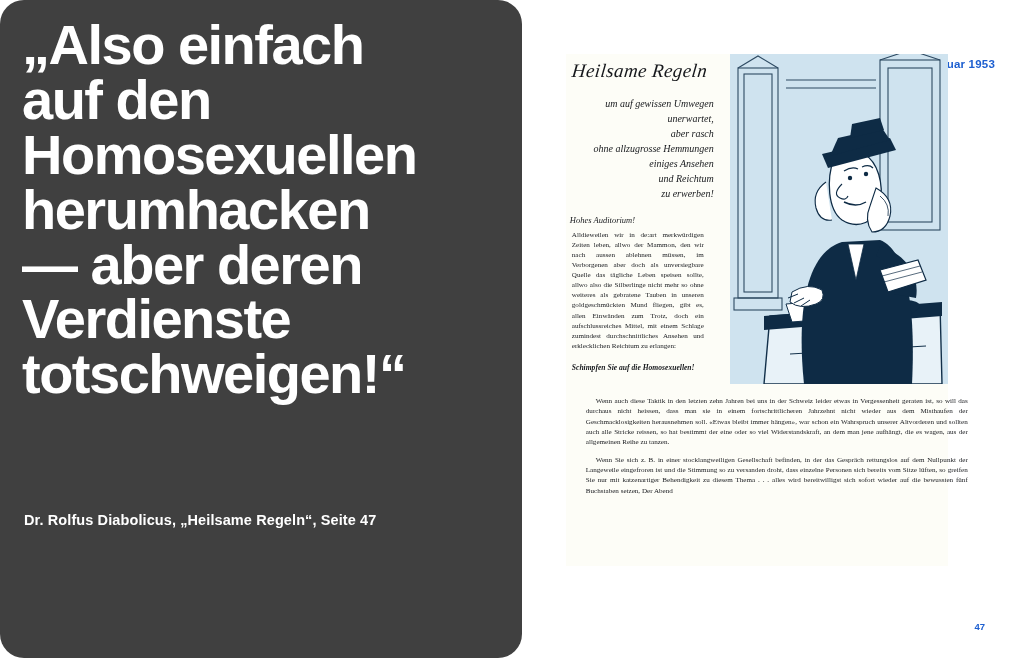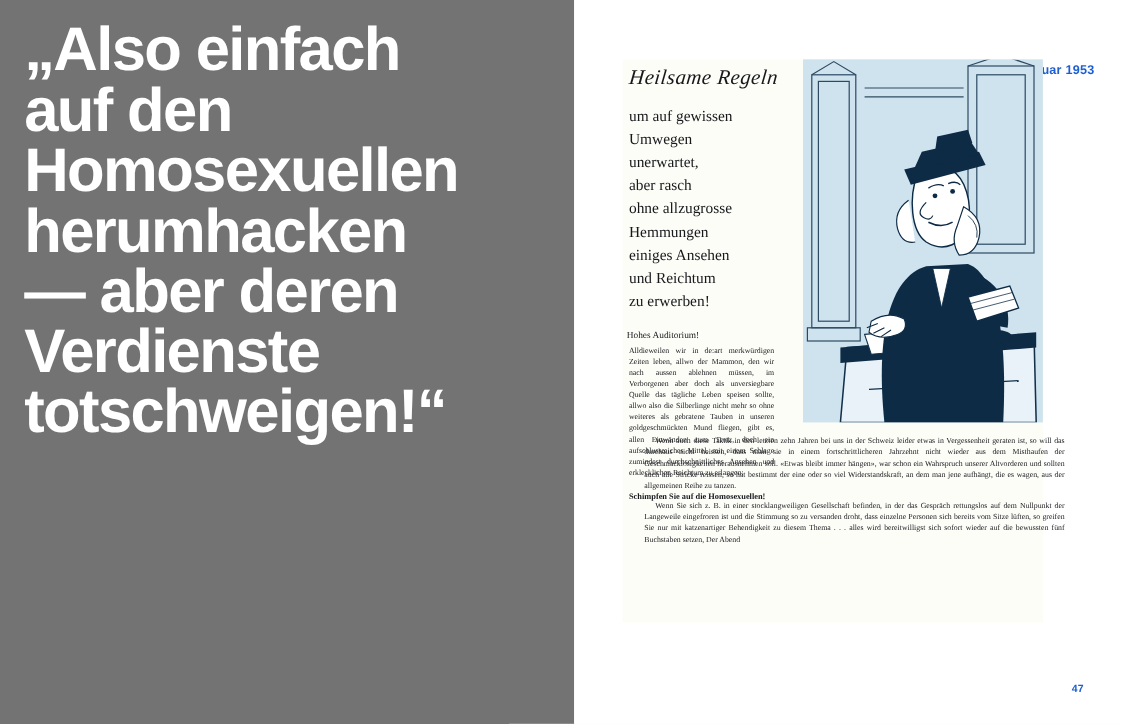--- a/index.html
+++ b/index.html
@@ -18,23 +18,24 @@
     width: 1023px;
     height: 658px;
     display: flex;
   }
 
   
   .page-left {
     position: relative;
     width: 533px;
     height: 658px;
-    background: #737373;
+    background: #404040;
     box-sizing: border-box;
     overflow: hidden;
+    border-radius: 24px;
   }
   .quote-block {
     position: absolute;
     left: 22px;
     top: 18px;
     width: 478px;
   }
   .quote-text {
     color: #ffffff;
     font-family: "Liberation Sans", sans-serif;
@@ -105,44 +106,47 @@
     font-family: "Liberation Serif", serif;
     font-style: italic;
     font-size: 19px;
     color: #16181c;
     letter-spacing: 0.4px;
     margin: 6px 0 14px 6px;
     transform: skewX(-6deg);
   }
   .scan-subhead {
     font-family: "Liberation Serif", serif;
-    font-size: 14px;
+    font-style: italic;
+    font-size: 10px;
     line-height: 1.5;
     color: #16181c;
-    text-align: left;
+    text-align: right;
     margin: 0 6px 14px 6px;
     white-space: pre-line;
   }
   .scan-lead {
     font-family: "Liberation Serif", serif;
+    font-style: italic;
     font-size: 8.5px;
     color: #16181c;
     margin: 0 0 5px 4px;
   }
   .scan-body-narrow {
     font-family: "Liberation Serif", serif;
     font-size: 7.1px;
     line-height: 1.42;
     color: #1a1c20;
     text-align: justify;
     margin: 0 16px 0 6px;
     hyphens: auto;
   }
   .scan-sub2 {
     font-family: "Liberation Serif", serif;
+    font-style: italic;
     font-weight: bold;
     font-size: 7.6px;
     line-height: 1.3;
     color: #16181c;
     margin: 12px 6px 0 6px;
   }
 
   
   .scan-illo {
     position: absolute;
@@ -182,20 +186,21 @@
   <div class="page-left">
     <div class="quote-block">
       <p class="quote-text">„Also einfach
 auf den
 Homosexuellen
 herumhacken
 — aber deren
 Verdienste
 totschweigen!“</p>
     </div>
+    <div class="quote-attrib">Dr. Rolfus Diabolicus, „Heilsame Regeln“, Seite 47</div>
   </div>
 
   <div class="page-right">
 
     <div class="issue-date">Februar 1953</div>
 
     <div class="scan">
 
       <div class="scan-left">
         <div class="scan-title">Heilsame Regeln</div>

